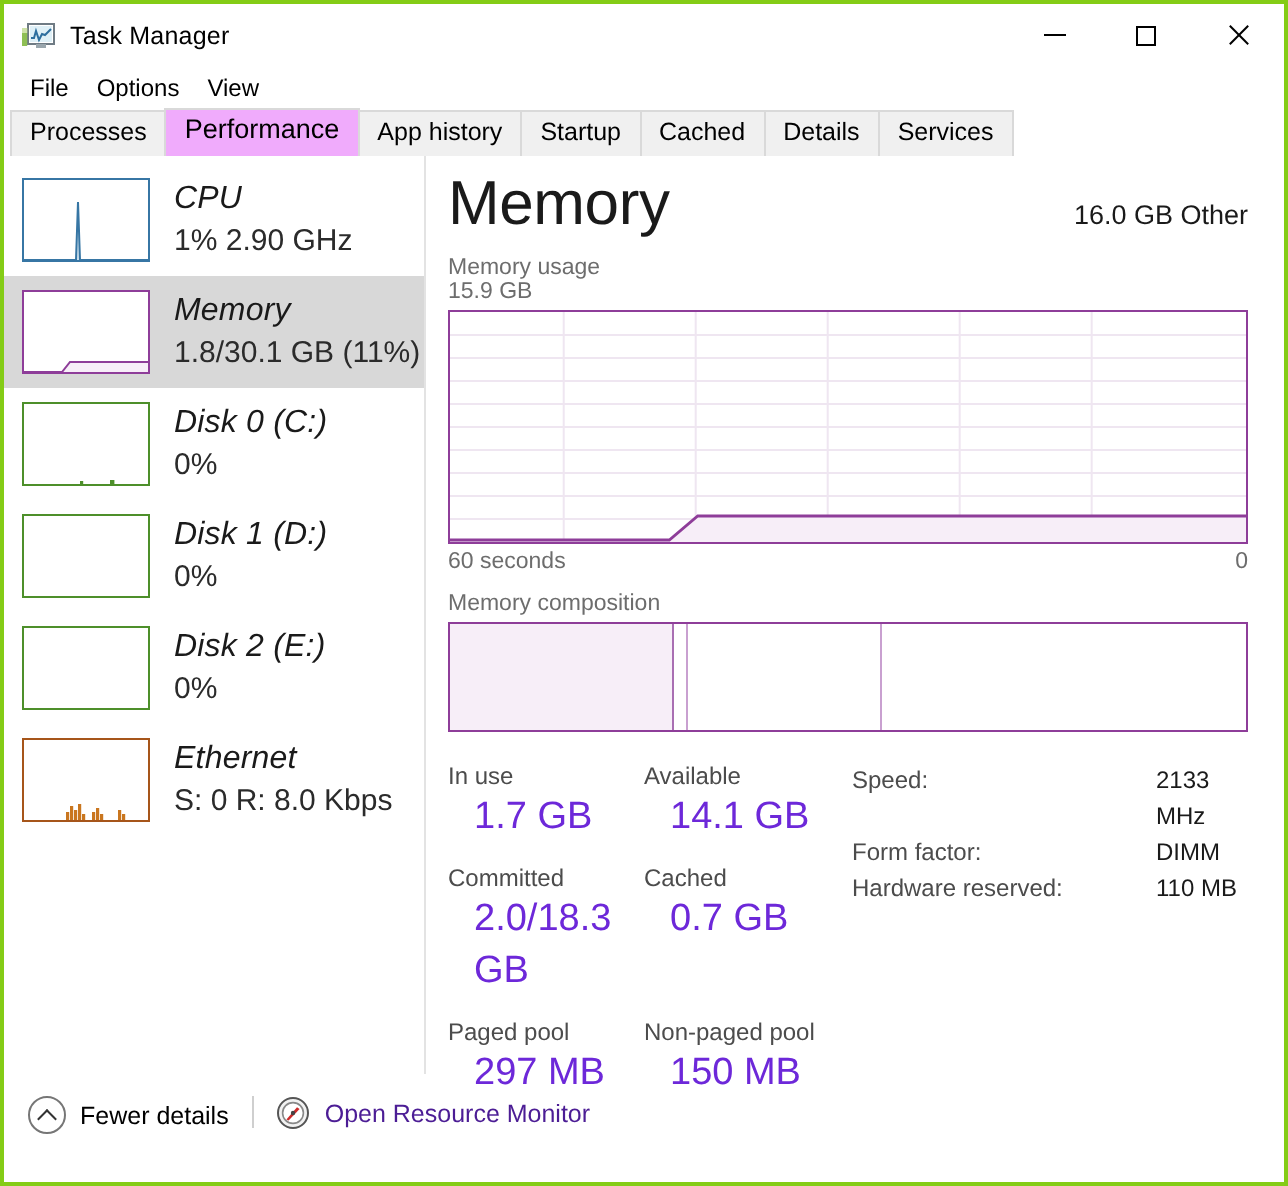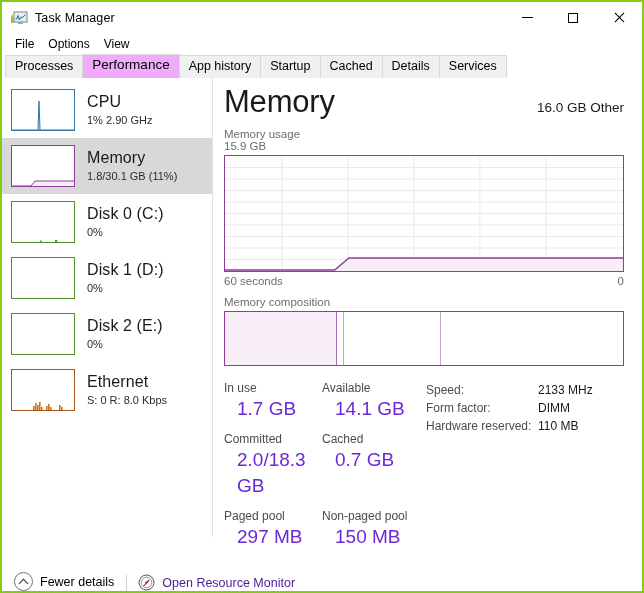--- a/index.html
+++ b/index.html
@@ -181,23 +181,24 @@
   .thumb svg { display: block; width: 100%; height: 100%; }
   .side-labels {
     margin-left: 12px;
     line-height: 1.15;
   }
   .side-title {
     font-size: 16px;
     color: #1a1a1a;
     font-weight: 400;
     letter-spacing: .1px;
+    font-style: italic;
   }
   .side-sub {
-    font-size: 11px;
+    font-size: 15px;
     color: #2b2b2b;
     margin-top: 2px;
   }
 
   
   .main {
     flex: 1 1 auto;
     position: relative;
     padding: 0 18px 0 11px;
     box-sizing: border-box;
@@ -294,39 +295,40 @@
     margin-left: 13px;
   }
   .stats-right {
     flex: 1 1 auto;
     padding-left: 6px;
     padding-top: 1px;
   }
   .info-row {
     display: flex;
     line-height: 18px;
+    gap: 40px;
   }
   .info-key {
     width: 112px;
     flex: 0 0 112px;
     font-size: 12px;
     color: #4c4c4c;
   }
   .info-val {
     font-size: 12px;
     color: #1a1a1a;
   }
 
   
   .footer {
     position: absolute;
     left: 0; right: 1px; bottom: 0;
     height: 43px;
     display: flex;
-    align-items: flex-end;
+    align-items: flex-start;
     padding-left: 12px;
     background: #ffffff;
   }
   .fewer {
     display: flex;
     align-items: center;
     cursor: default;
   }
   .chev-circle {
     width: 17px;

